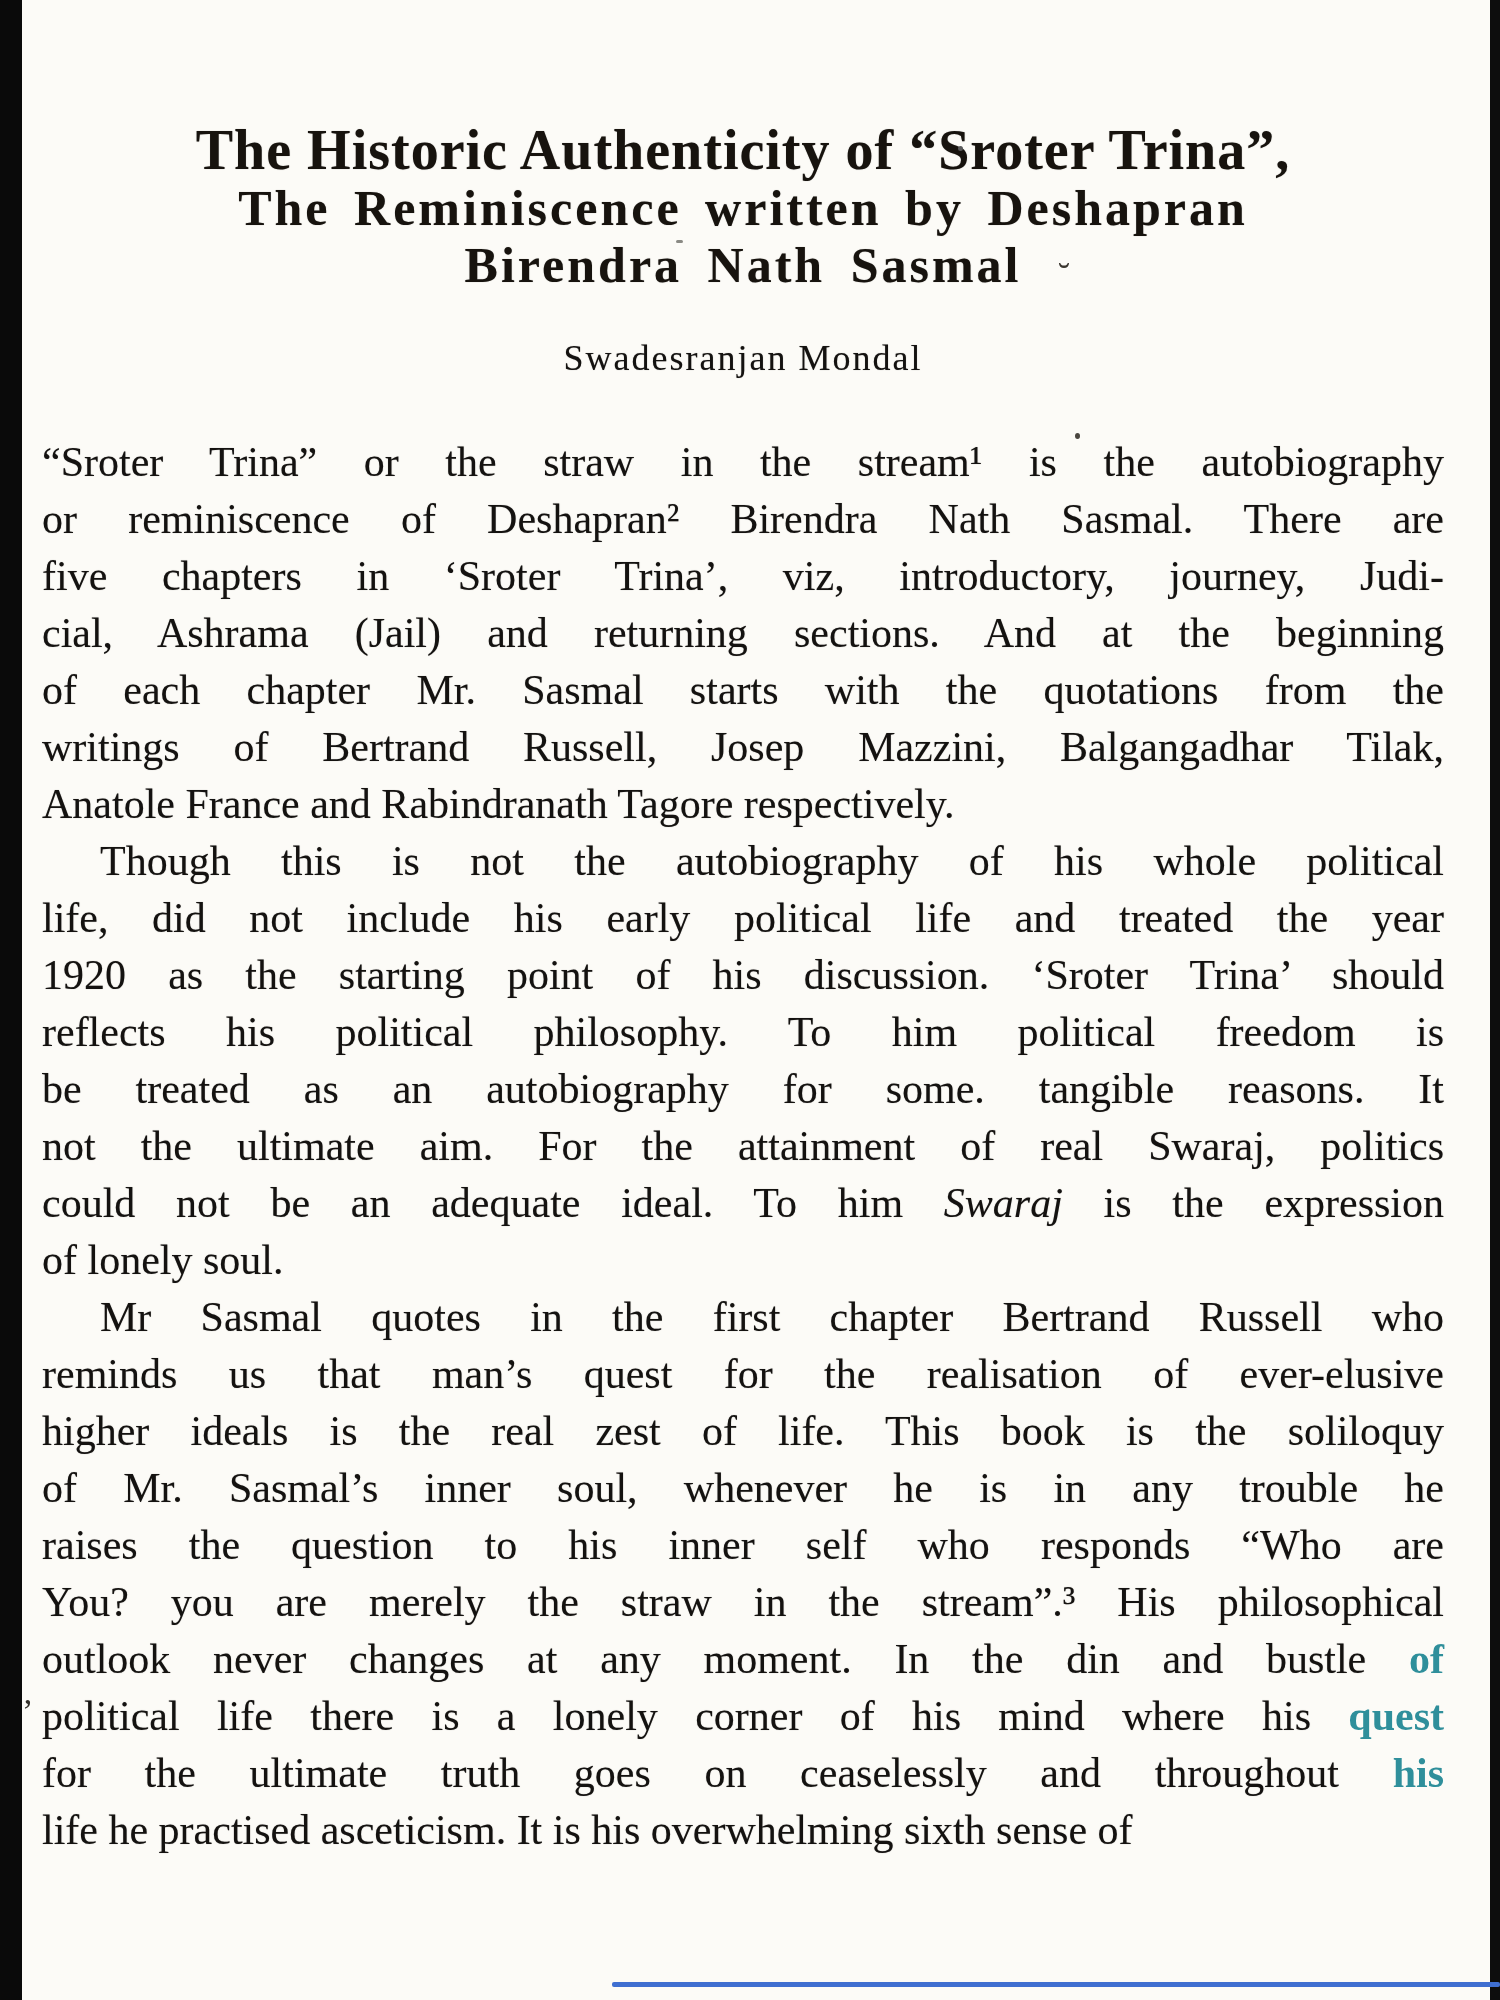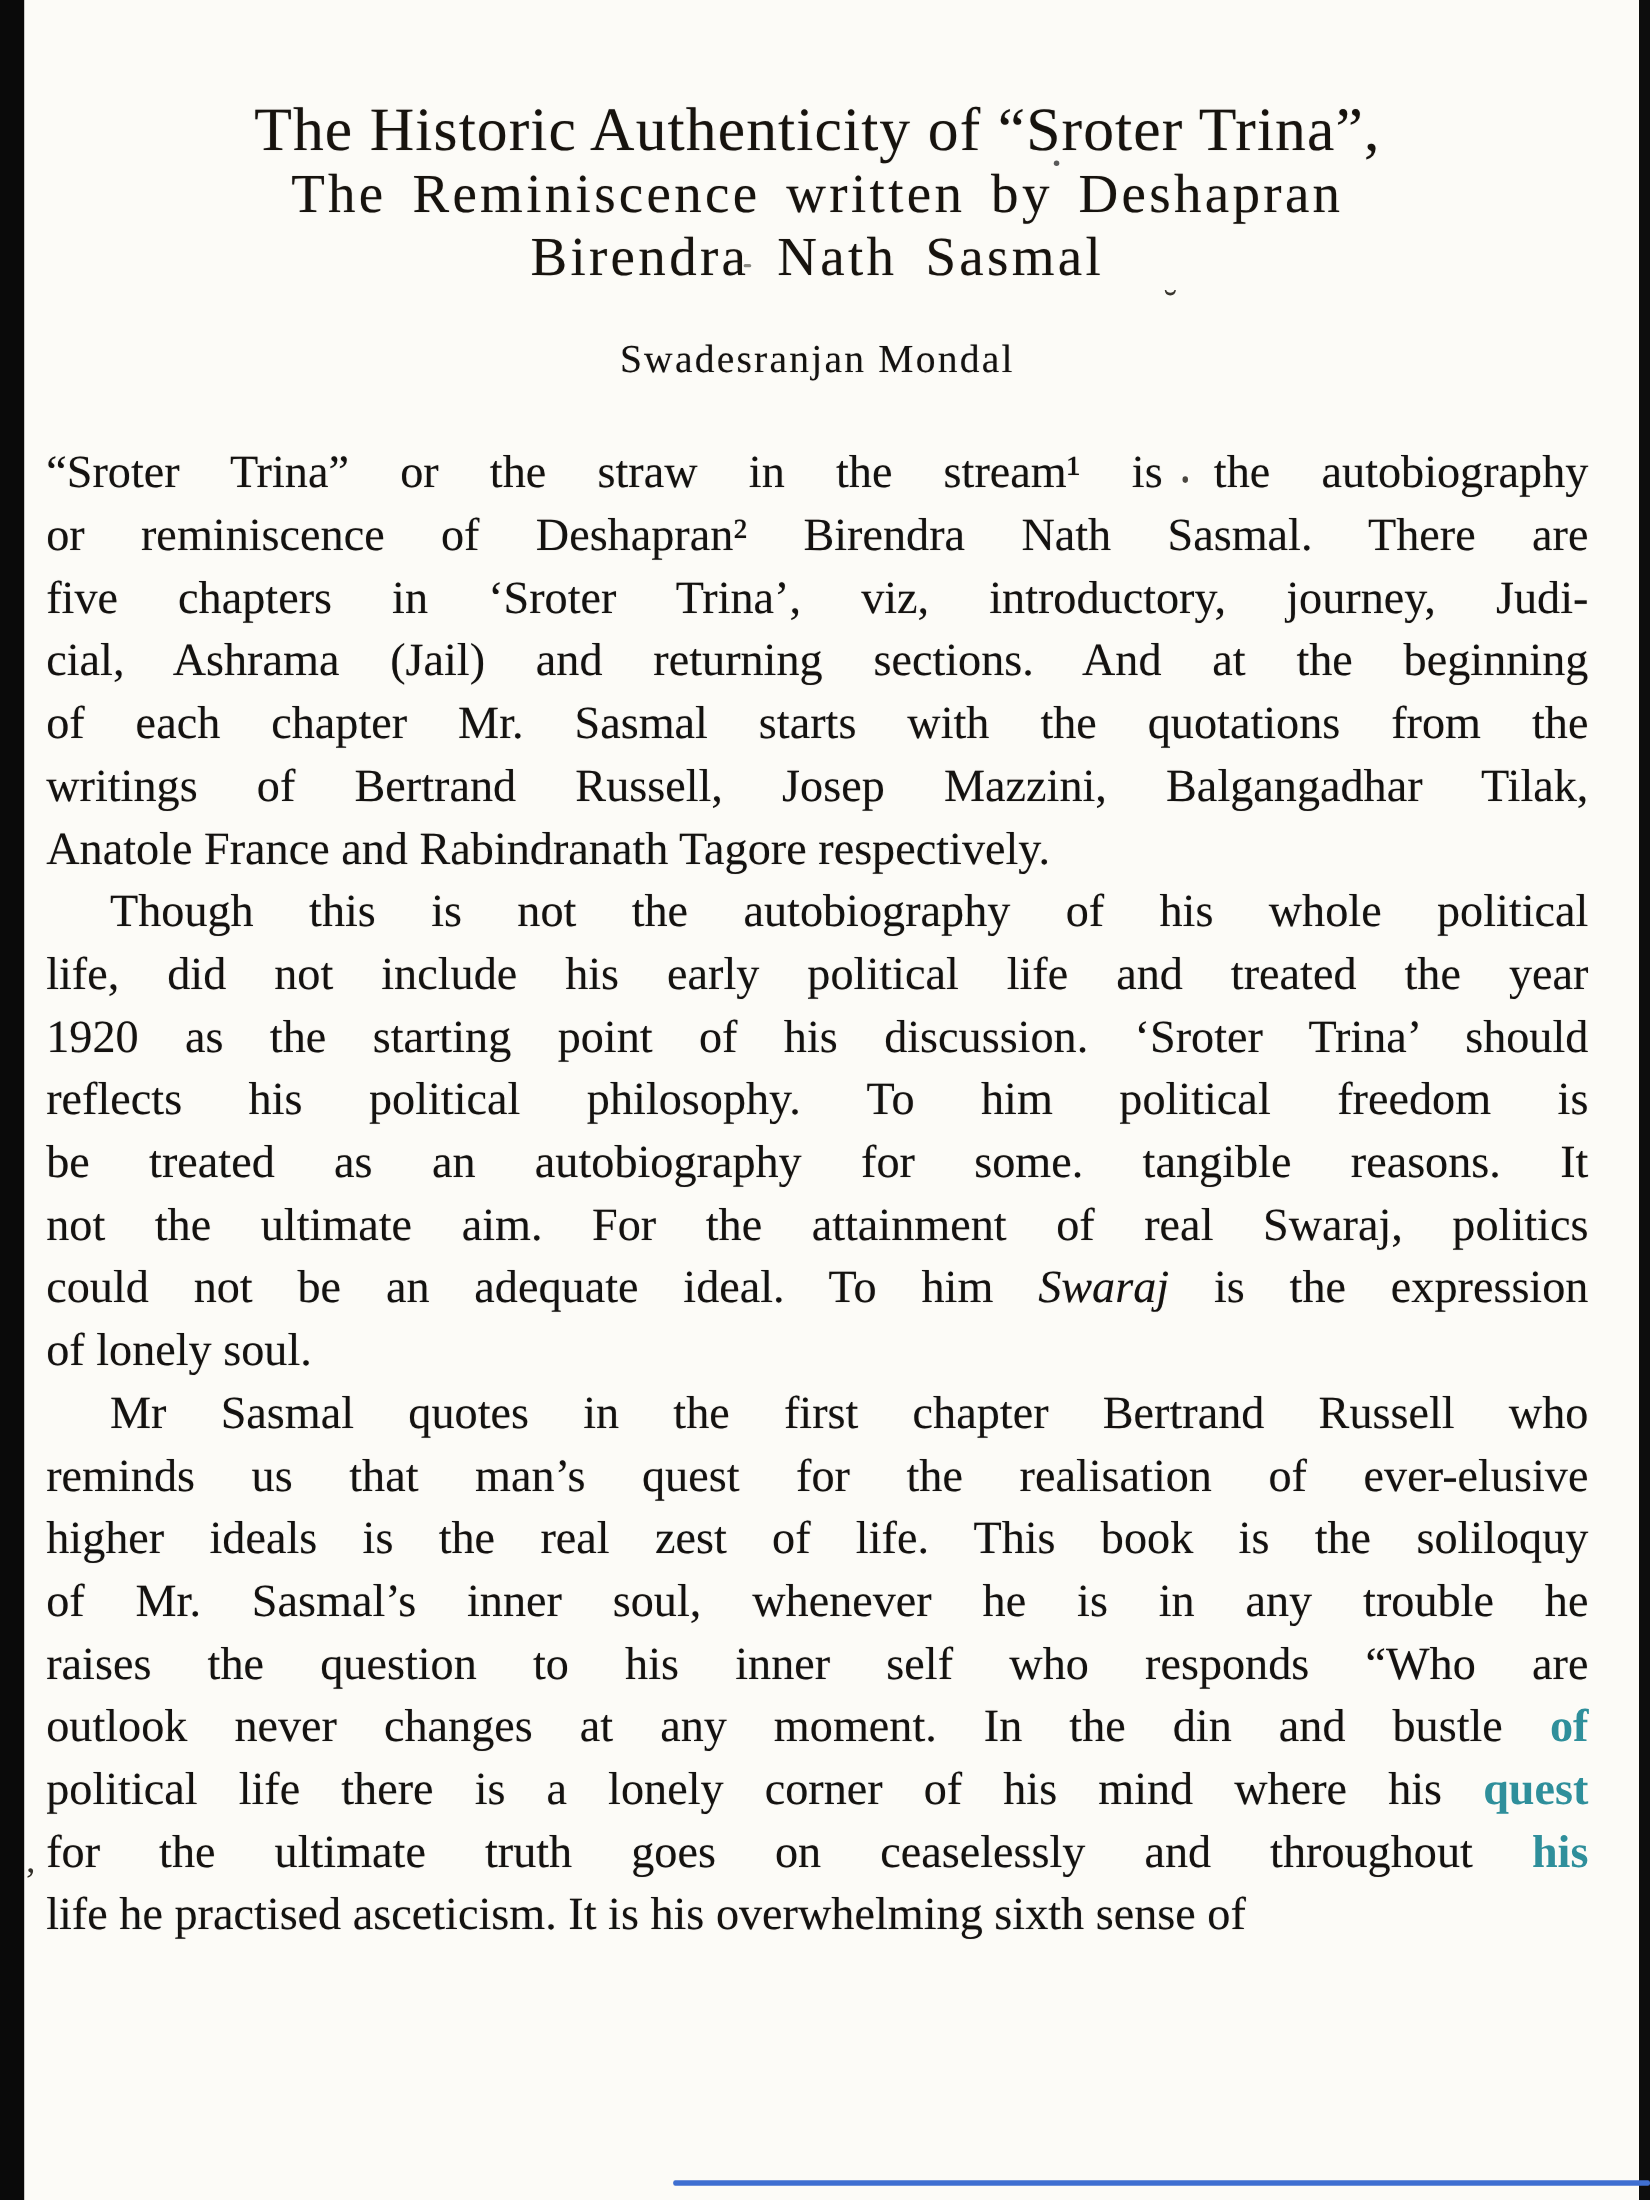--- a/index.html
+++ b/index.html
@@ -24,21 +24,21 @@
   .edge-left  { position: absolute; left: 0; top: 0; width: 22px;  height: 2000px; background: #0a0a0a; }
   .edge-right { position: absolute; right: 0; top: 0; width: 10px; height: 2000px; background: #0d0d0d; }
 
   .content {
     position: absolute;
     left: 42px;
     top: 0;
     width: 1402px;
   }
 
-  .title { margin-top: 88px; text-align: center; font-weight: 400; color: #17130e; }
+  .title { margin-top: 120px; text-align: center; font-weight: 700; color: #17130e; }
   .title .t1 { font-size: 56px; line-height: 60px; letter-spacing: 1px; }
   .title .t2 { font-size: 50px; line-height: 57px; letter-spacing: 3px; word-spacing: 8px; }
   .title .t3 { font-size: 50px; line-height: 57px; letter-spacing: 3px; word-spacing: 10px; }
 
   .author {
     margin-top: 40px;
     text-align: center;
     font-size: 36px;
     line-height: 48px;
     letter-spacing: 2px;
@@ -95,20 +95,21 @@
         <div class="line">not the ultimate aim. For the attainment of real Swaraj, politics</div>
         <div class="line">could not be an adequate ideal. To him <em>Swaraj</em> is the expression</div>
         <div class="line last">of lonely soul.</div>
       </div>
       <div class="paragraph">
         <div class="line indent">Mr Sasmal quotes in the first chapter Bertrand Russell who</div>
         <div class="line">reminds us that man’s quest for the realisation of ever-elusive</div>
         <div class="line">higher ideals is the real zest of life. This book is the soliloquy</div>
         <div class="line">of Mr. Sasmal’s inner soul, whenever he is in any trouble he</div>
         <div class="line">raises the question to his inner self who responds “Who are</div>
+        <div class="line">You? you are merely the straw in the stream”.³ His philosophical</div>
         <div class="line">outlook never changes at any moment. In the din and bustle <span class="tint">of</span></div>
         <div class="line">political life there is a lonely corner of his mind where his <span class="tint">quest</span></div>
         <div class="line">for the ultimate truth goes on ceaselessly and throughout <span class="tint">his</span></div>
         <div class="line last">life he practised asceticism. It is his overwhelming sixth sense of</div>
       </div>
     </section>
 </main>
 
 <div class="artifact dot-a"></div>
 <div class="artifact mark-b"></div>

